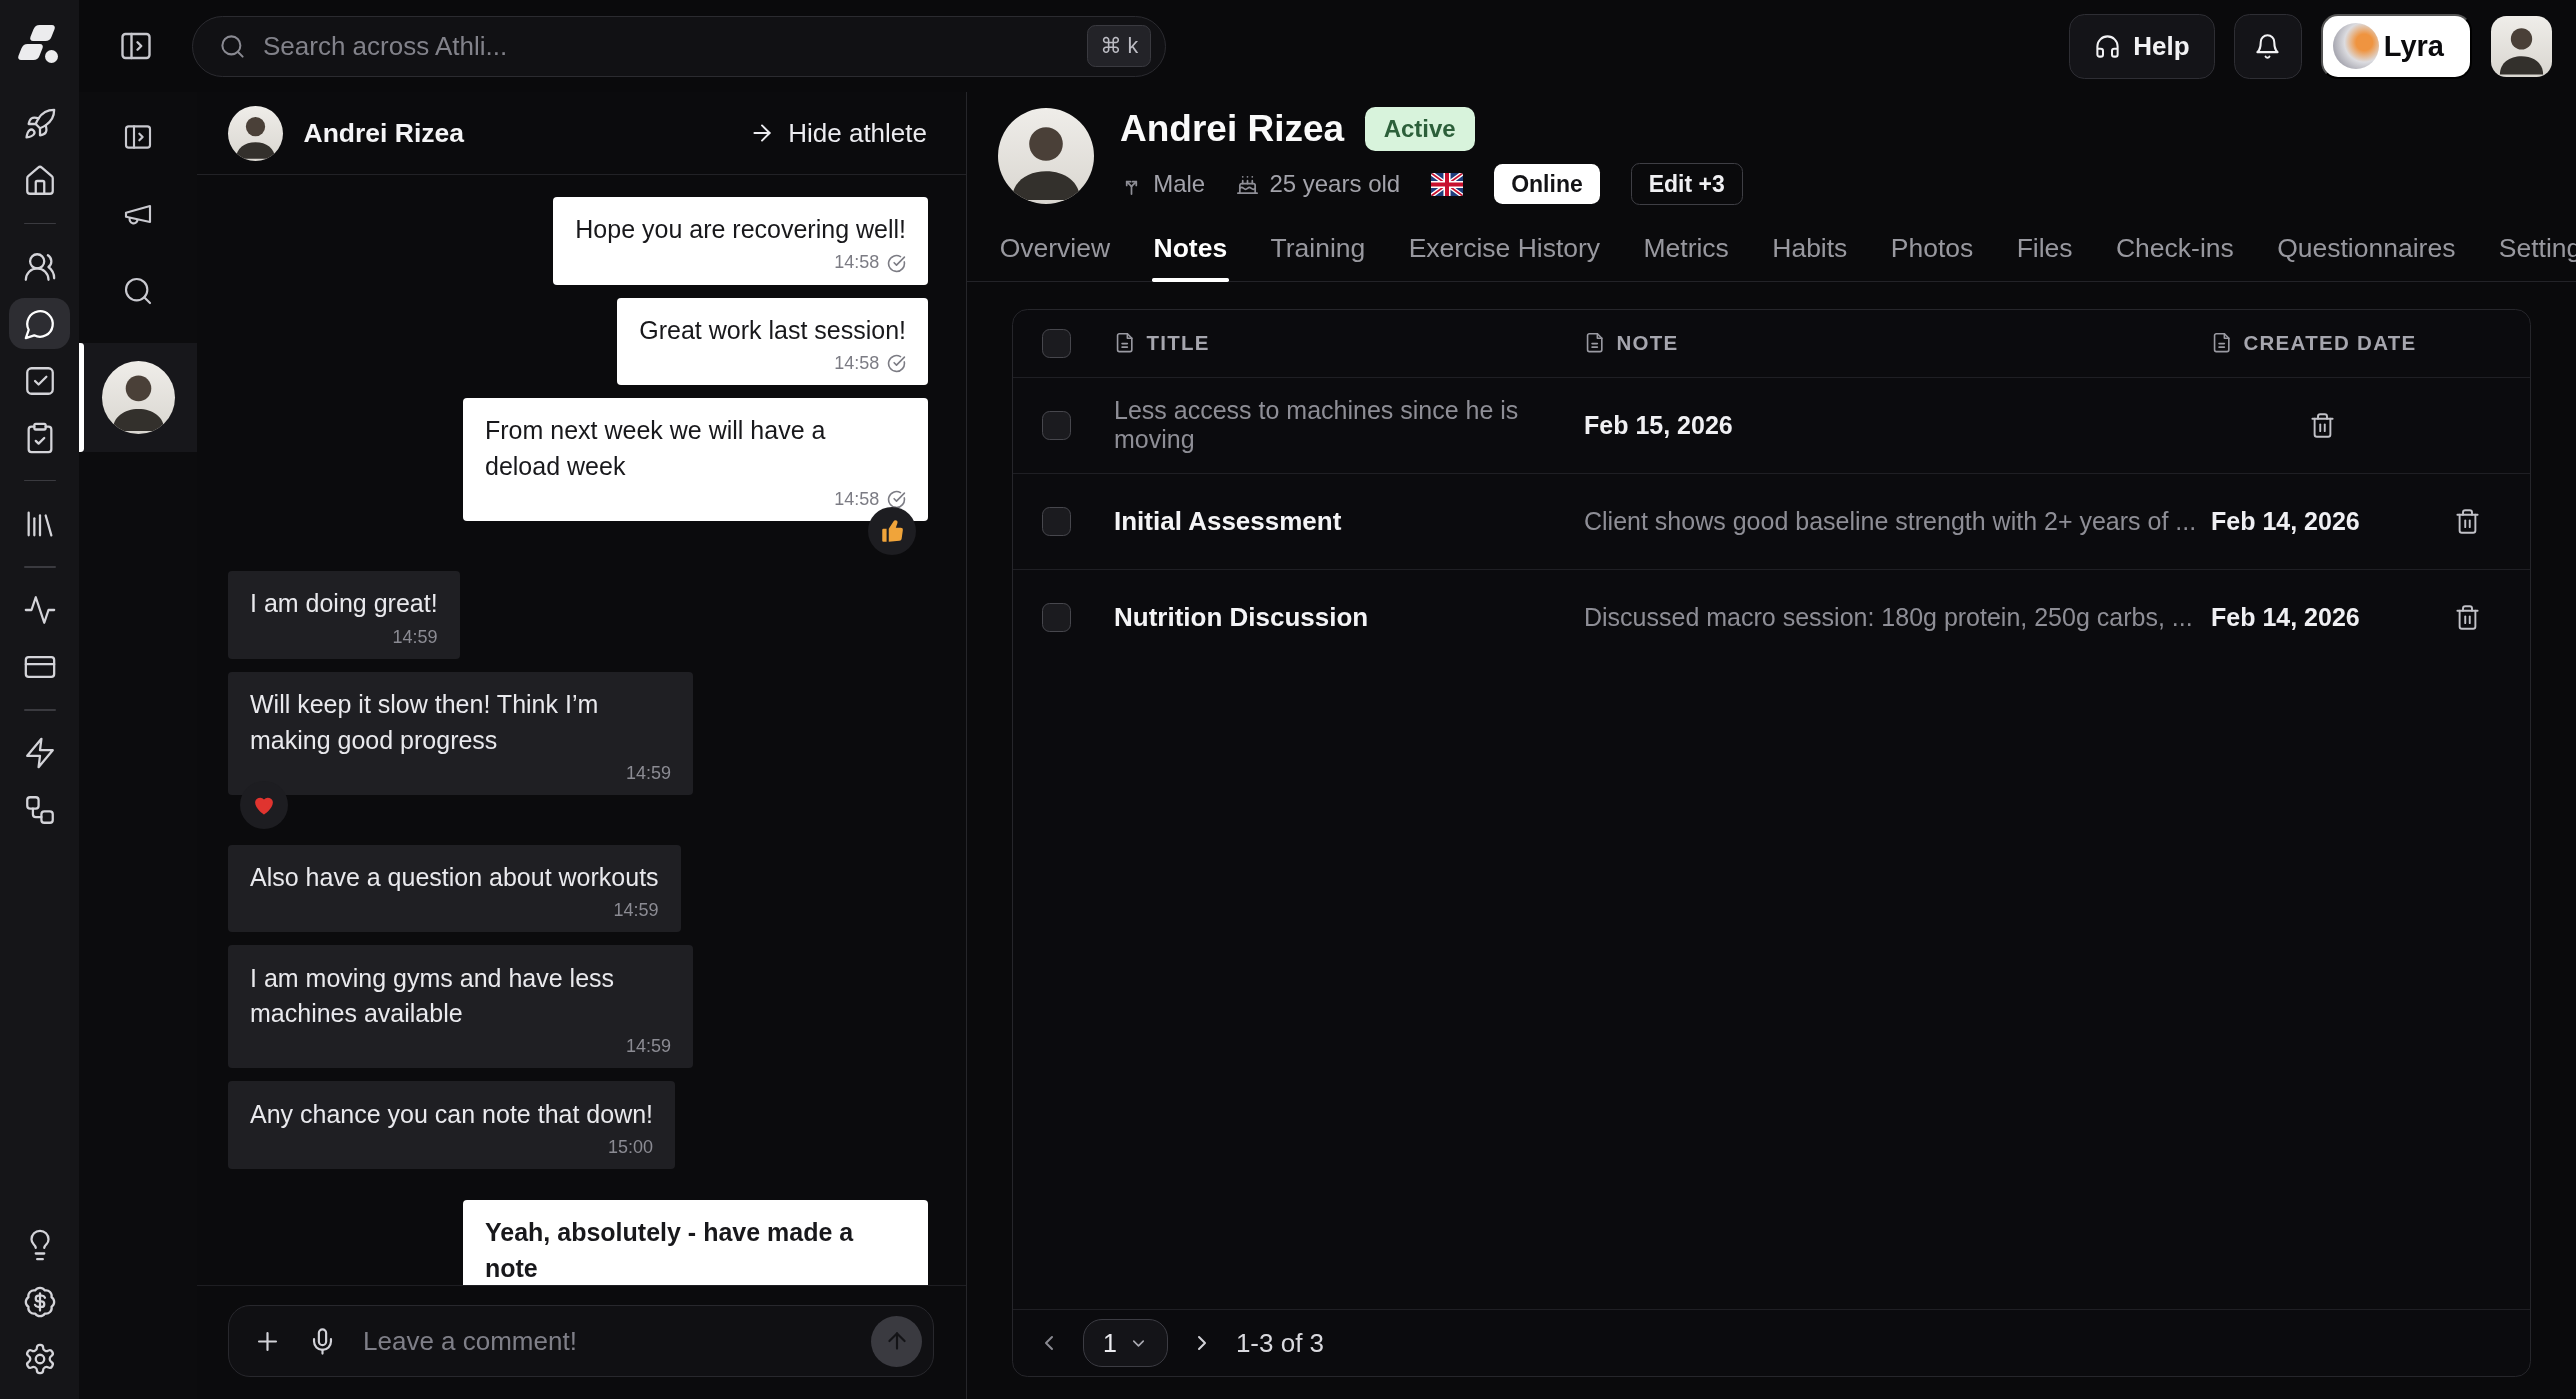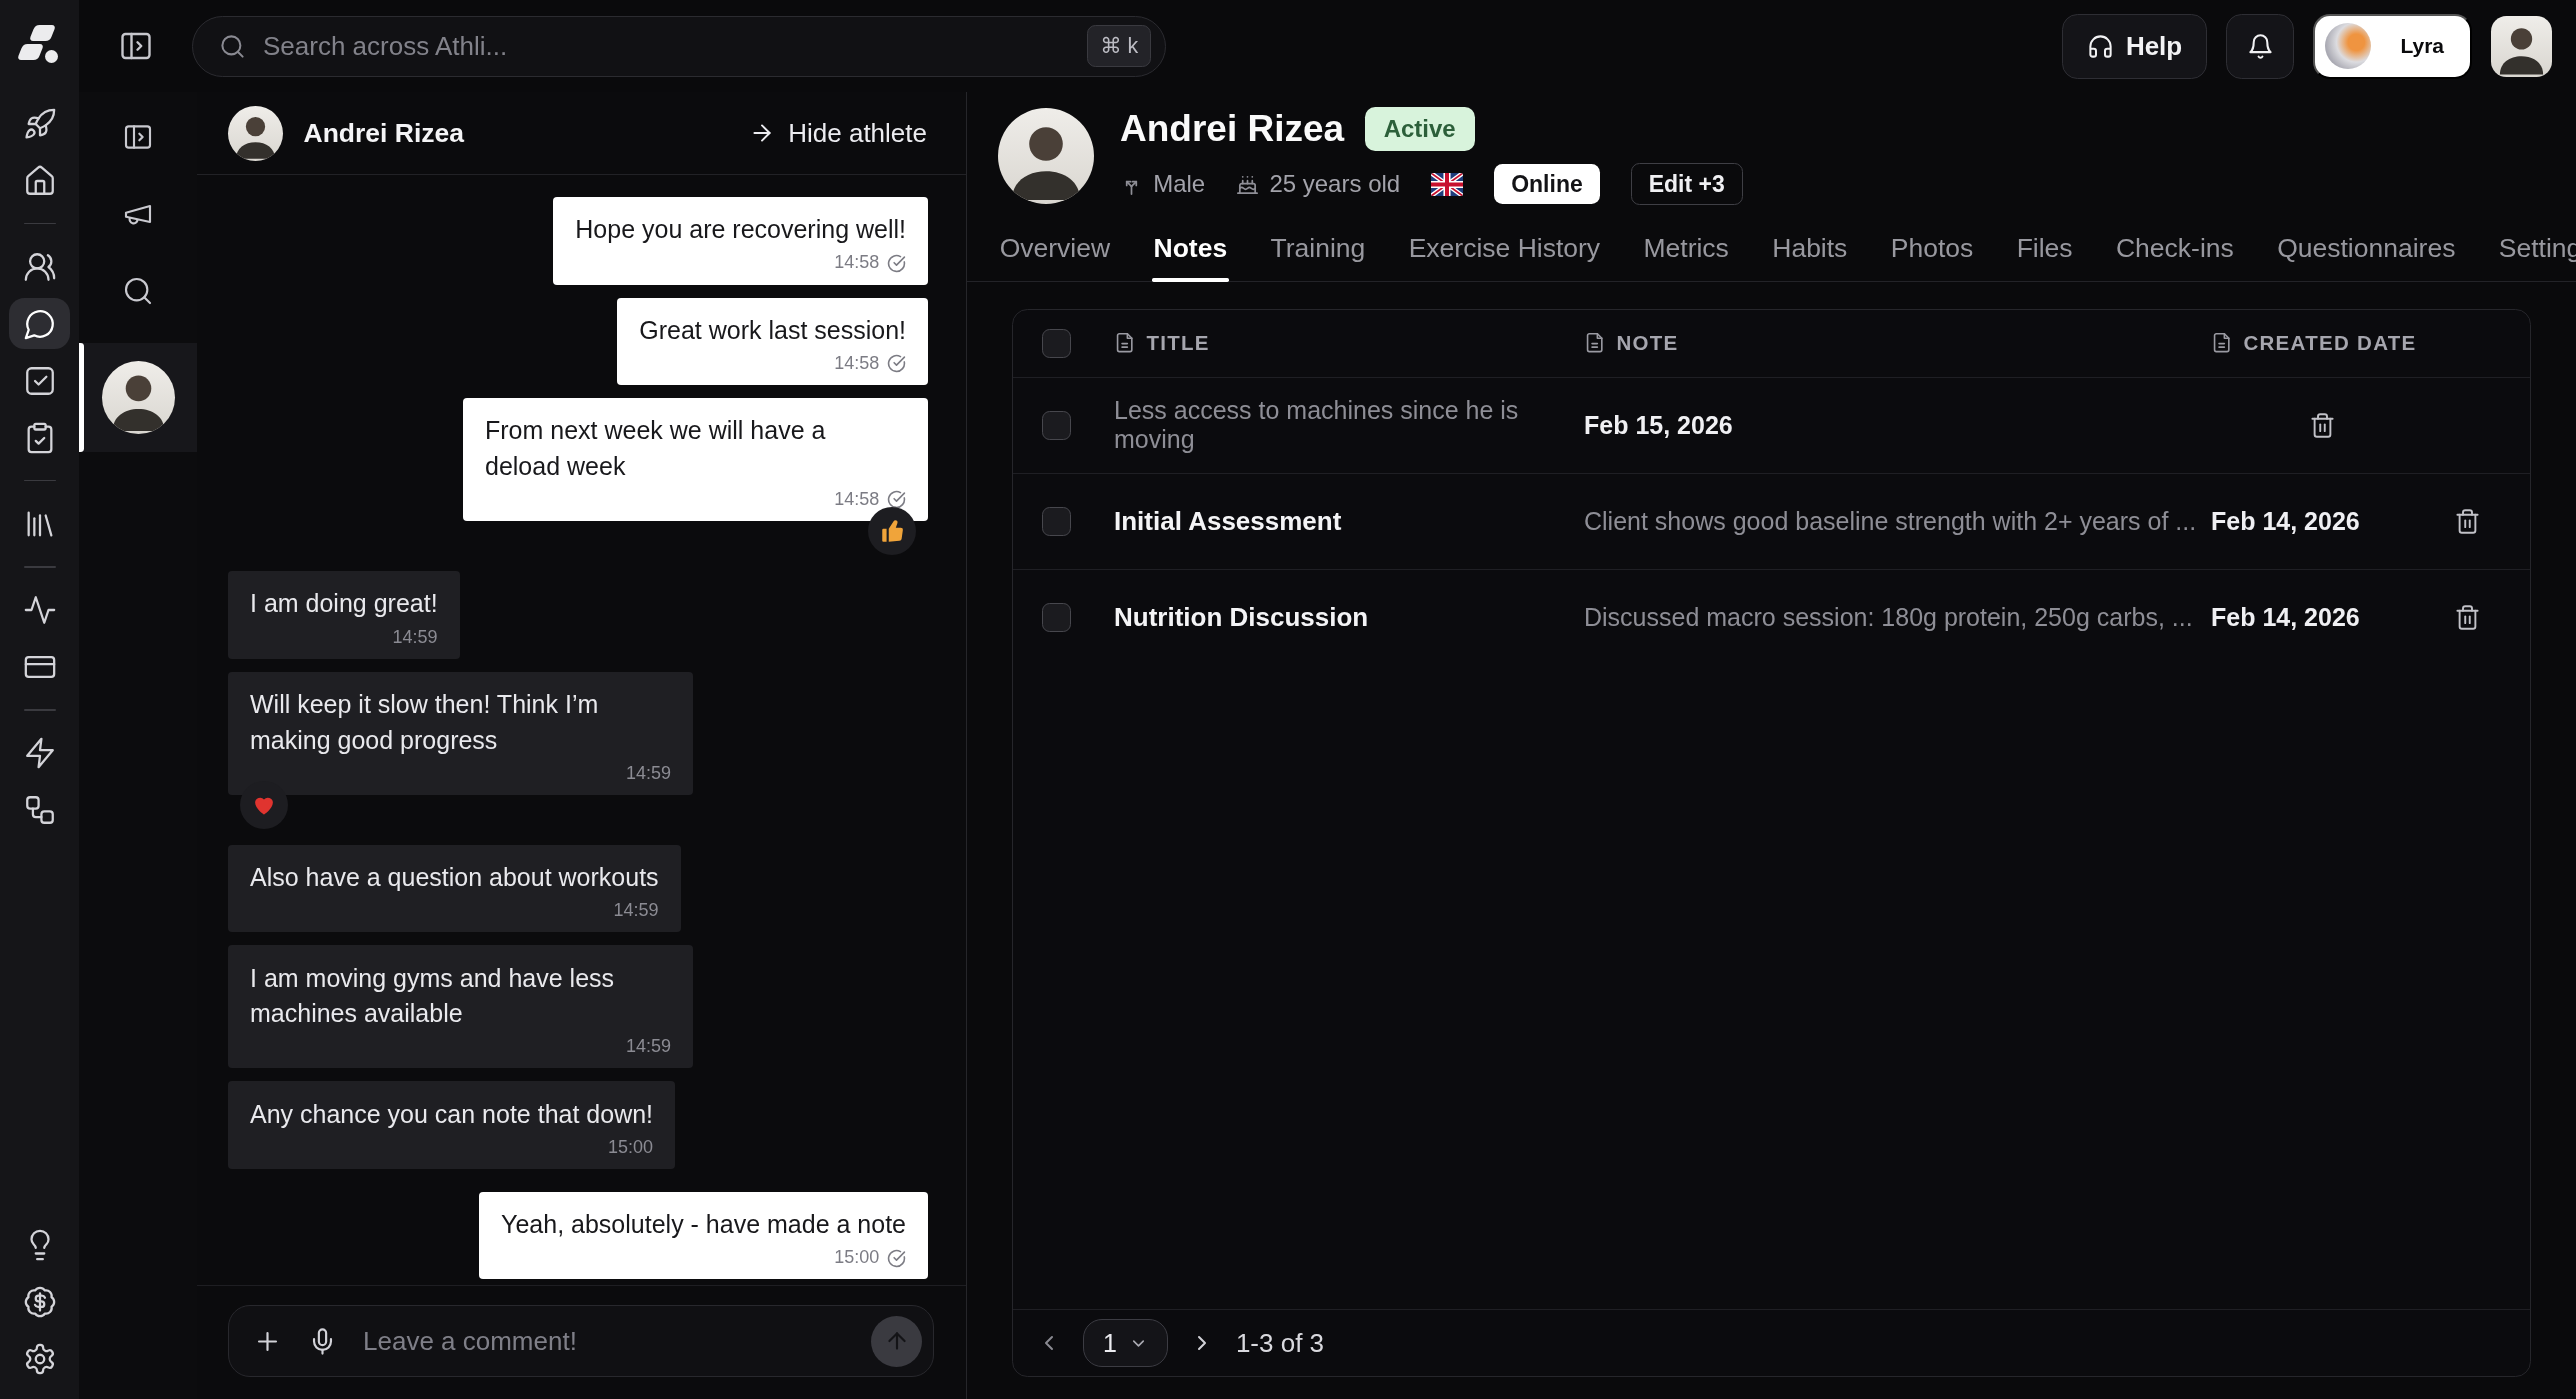--- a/index.html
+++ b/index.html
@@ -62,22 +62,22 @@
   .topbar-right { margin-left: auto; margin-right: 24px; display: flex; align-items: center; gap: 19px; }
   .btn-dark {
     height: 65px; border-radius: 15.4px; background: #141418; border: 1.3px solid #2e2e34;
     display: flex; align-items: center; gap: 12px; padding: 0 24px;
     font-size: 26px; font-weight: 700; color: #f2f2f4; cursor: pointer;
   }
   .btn-dark svg { width: 27px; height: 27px; }
   .btn-bell { width: 68px; padding: 0; justify-content: center; }
   .lyra-pill {
     height: 65px; border-radius: 17px; background: #ffffff; color: #0b0b0d;
-    display: flex; align-items: center; gap: 29px; padding: 0 26px 0 10.2px;
-    font-size: 21px; font-weight: 700; cursor: pointer;
+    display: flex; align-items: center; gap: 5px; padding: 0 26px 0 10.2px;
+    font-size: 29px; font-weight: 700; cursor: pointer;
   }
   .globe {
     width: 46px; height: 46px; border-radius: 50%;
     background: radial-gradient(circle at 68% 42%, #ef9440 0 20%, #dcdce0 48%, #ababb4 74%, #92929b);
   }
   .avatar { background: linear-gradient(180deg, #efede9, #d9d6d0); position: relative; overflow: hidden; flex-shrink: 0; }
   .avatar svg { position: absolute; inset: 0; width: 100%; height: 100%; }
   .avatar-sq { width: 61px; height: 61px; border-radius: 15.4px; cursor: pointer; }
 
   
@@ -125,21 +125,21 @@
   .msg.in { align-self: flex-start; background: #1f1f23; color: #e9e9ed; }
   .msg.in .meta { color: #8b8b93; }
   .msg.has-rx { margin-bottom: 50px; }
   .reaction {
     position: absolute; bottom: -34px; width: 48px; height: 48px; border-radius: 50%;
     background: #1d1d21; display: flex; align-items: center; justify-content: center; cursor: pointer;
   }
   .msg.out .reaction { right: 12px; }
   .msg.in .reaction { left: 12px; }
   .reaction svg { width: 26px; height: 26px; }
-  .msg.last-out { margin-top: 10px; }
+  .msg.last-out { margin-top: 18px; font-weight: bold; }
 
   .composer-wrap { flex-shrink: 0; border-top: 0.9px solid #1e1e22; padding: 19px 32px 22px 31px; }
   .composer {
     height: 72px; border-radius: 22px; background: #101013; border: 1.3px solid #28282d;
     display: flex; align-items: center; gap: 26px; padding: 0 11px 0 24px;
   }
   .composer .cicon { color: #d2d2d8; cursor: pointer; }
   .composer .cicon svg { width: 29px; height: 29px; }
   .composer input {
     flex: 1; background: transparent; border: none; outline: none;

